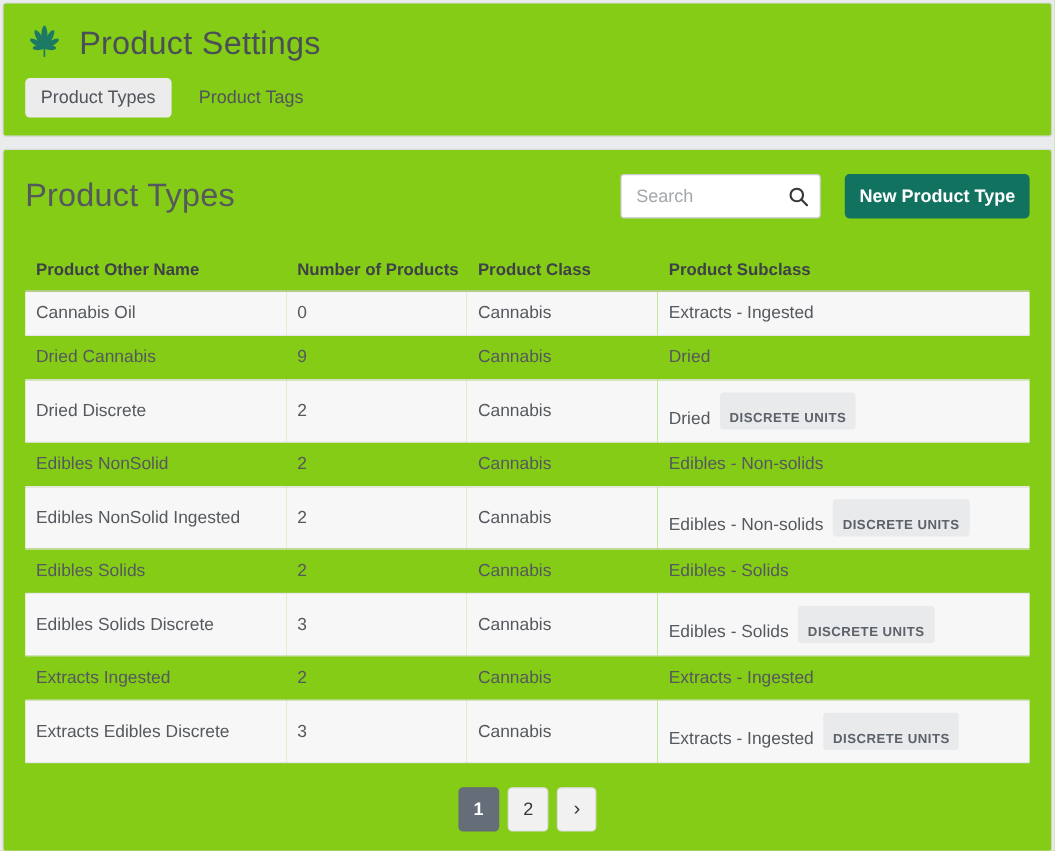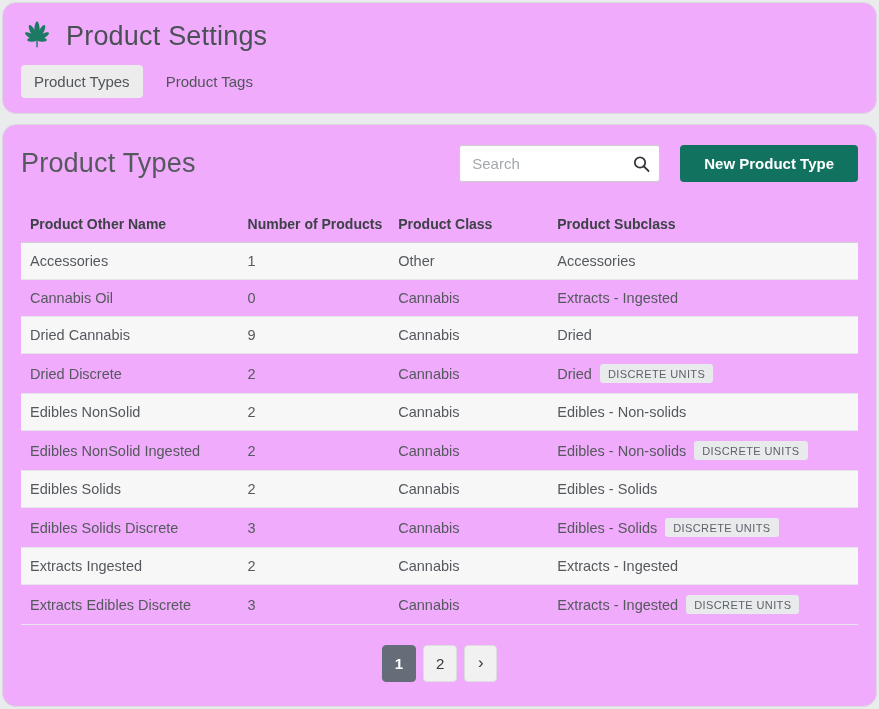--- a/index.html
+++ b/index.html
@@ -6,23 +6,23 @@
   html, body { width: 879px; height: 709px; }
   body {
     background: #e9ebed;
     padding: 2px;
     display: flex;
     flex-direction: column;
     font-family: "Liberation Sans", sans-serif;
     overflow: hidden;
   }
   .card {
-    background: #f0abfc;
+    background: #84cc16;
     border: 1px solid #d9dadb;
-    border-radius: 14px;
+    border-radius: 3px;
   }
 
   
   #card-header { padding: 17px 18px 15px; }
   .title-row { display: flex; align-items: center; gap: 13px; }
   .leaf-wrap { width: 32px; height: 32px; display: flex; align-items: center; justify-content: center; }
   .page-title {
     font-size: 27px;
     font-weight: 400;
     color: #4b5056;
@@ -48,21 +48,21 @@
     flex-direction: column;
   }
   .main-header { display: flex; align-items: center; }
   .panel-heading {
     flex: 1;
     font-size: 27px;
     font-weight: 400;
     color: #55585c;
     letter-spacing: 0.2px;
   }
-  .search-wrap { position: relative; width: 201px; margin-right: 20px; }
+  .search-wrap { position: relative; width: 167px; margin-right: 20px; }
   .search-input {
     width: 100%;
     height: 37px;
     border: 1px solid #cccccc;
     border-radius: 3px;
     padding: 8px 36px 8px 12px;
     font-size: 15px;
     color: #4a4e53;
     font-family: "Liberation Sans", sans-serif;
     outline: none;
@@ -71,21 +71,21 @@
   .search-icon {
     position: absolute;
     right: 10px;
     top: 50%;
     transform: translateY(-50%);
     display: flex;
     cursor: pointer;
   }
   .new-btn {
     height: 37px;
-    padding: 0 24px;
+    padding: 0 12px;
     background: #117260;
     color: #ffffff;
     font-size: 15px;
     font-weight: 700;
     border: none;
     border-radius: 4px;
     cursor: pointer;
     font-family: "Liberation Sans", sans-serif;
     white-space: nowrap;
   }
@@ -115,23 +115,23 @@
     white-space: nowrap;
     overflow: hidden;
   }
   th.num, td.num { text-align: left; }
   .badge {
     display: inline-block;
     margin-left: 8px;
     background: #e9eaec;
     color: #5b6269;
     font-size: 11px;
-    font-weight: 400;
+    font-weight: 700;
     letter-spacing: 0.4px;
-    padding: 4px 8px 3px;
+    padding: 16px 8px 3px;
     border-radius: 3px;
     vertical-align: 1px;
     text-align: center;
   }
 
   
   .pagination {
     display: flex;
     justify-content: center;
     gap: 7px;
@@ -210,26 +210,20 @@
     <thead>
       <tr>
           <th>Product Other Name</th>
           <th class="num">Number of Products</th>
           <th>Product Class</th>
           <th>Product Subclass</th>
         </tr>
     </thead>
     <tbody>
         <tr>
-          <td>Accessories</td>
-          <td class="num">1</td>
-          <td>Other</td>
-          <td><span>Accessories</span></td>
-        </tr>
-        <tr>
           <td>Cannabis Oil</td>
           <td class="num">0</td>
           <td>Cannabis</td>
           <td><span>Extracts - Ingested</span></td>
         </tr>
         <tr>
           <td>Dried Cannabis</td>
           <td class="num">9</td>
           <td>Cannabis</td>
           <td><span>Dried</span></td>

